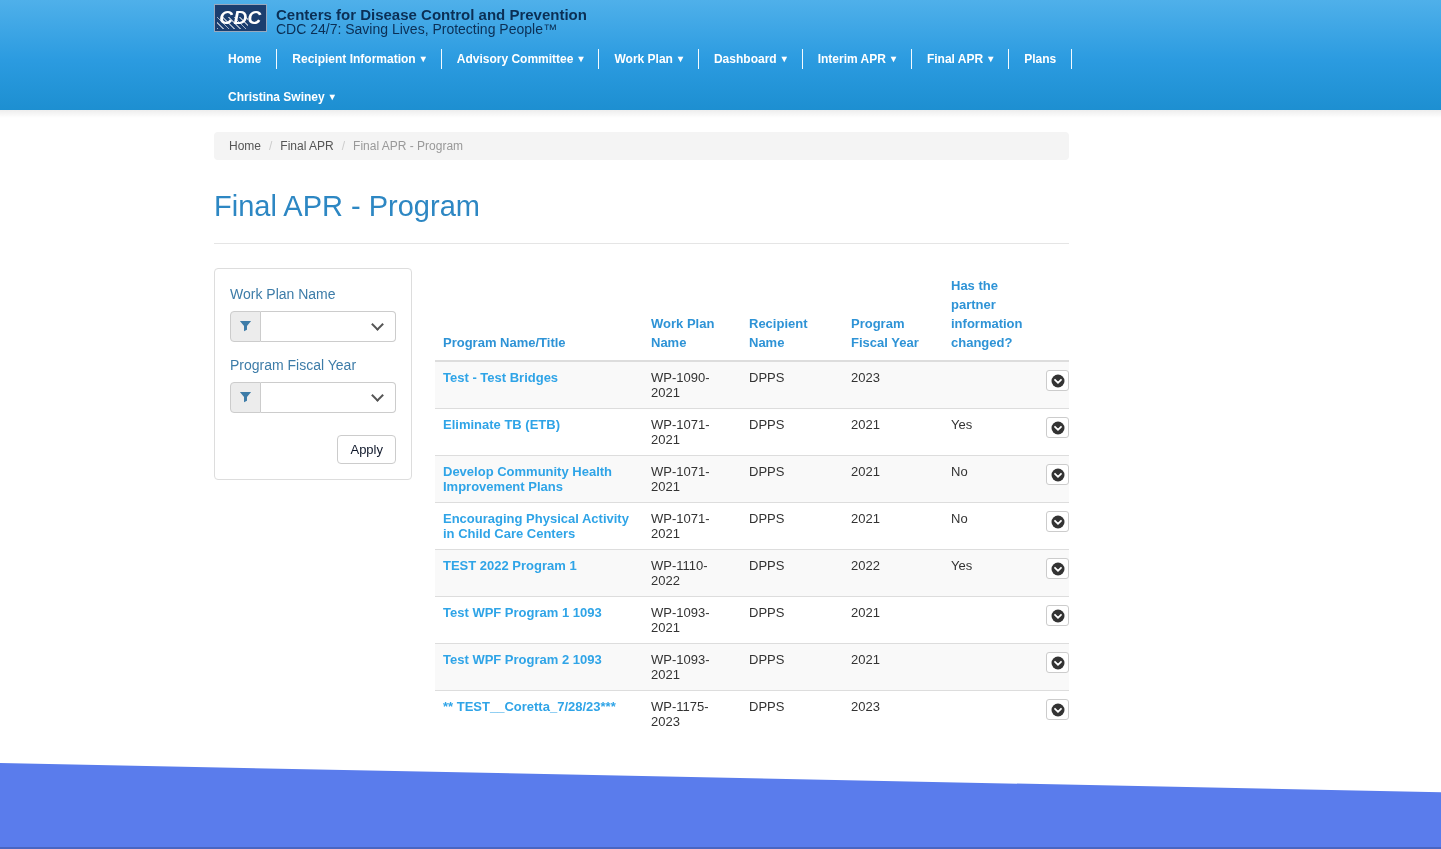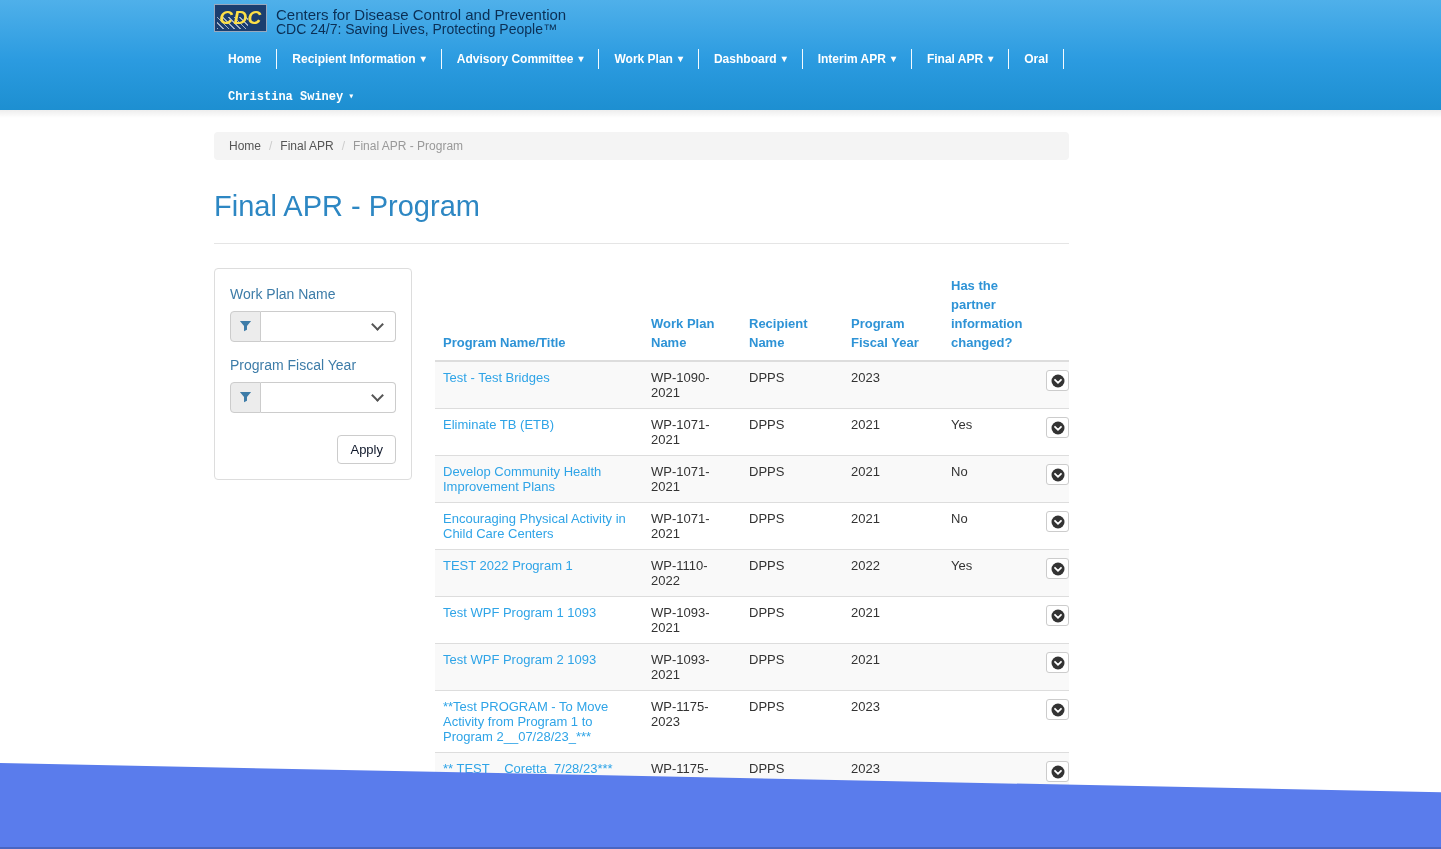--- a/index.html
+++ b/index.html
@@ -15,31 +15,31 @@
   .page{position:relative;width:1441px;height:849px;overflow:hidden;}
 
   
   header.site{height:110px;background:linear-gradient(180deg,var(--navbar-top) 0%,var(--navbar-mid) 55%,var(--navbar-bottom) 100%);}
   .hdr-shadow{height:8px;background:linear-gradient(180deg,rgba(0,0,0,.07),rgba(0,0,0,0));}
   .brand{display:flex;align-items:flex-start;gap:9px;padding:4px 0 0 214px;}
   .logo-box{position:relative;width:53px;height:28px;background:var(--brand-navy);
     border:1px solid rgba(255,255,255,.55);display:flex;align-items:center;justify-content:center;cursor:pointer;}
   .logo-hatch{position:absolute;left:2px;bottom:2px;width:60%;height:46%;
     background:repeating-linear-gradient(45deg,rgba(255,255,255,.6) 0 1px,transparent 1px 4px);}
-  .logo-text{position:relative;z-index:2;color:#fde047;font-weight:bold;font-size:19px;letter-spacing:0.5px;font-style:italic;}
-  .brand-title{color:var(--text-navy);font-size:15px;line-height:17px;padding-top:2px;}
+  .logo-text{position:relative;z-index:2;color:#ffffff;font-weight:bold;font-size:19px;letter-spacing:0.5px;font-style:italic;}
+  .brand-title{color:var(--text-navy);font-size:15px;line-height:17px;padding-top:2px;font-weight:bold;}
   .brand-tagline{color:var(--text-navy);font-size:14px;line-height:13px;}
 
   .nav-row{display:flex;align-items:center;margin-left:214px;margin-top:12px;height:22px;}
   .nav-item{display:flex;align-items:center;color:#fff;font-size:12px;font-weight:bold;
     padding:0 15px;cursor:pointer;white-space:nowrap;}
   .nav-item:first-child{padding-left:14px;}
   .caret{font-size:10px;margin-left:5px;line-height:1;}
   .nav-sep{width:1px;height:20px;background:rgba(255,255,255,.95);}
-  .user-row{margin-top:16px;font-family:Liberation Mono, monospace;}
+  .user-row{margin-top:16px;}
   .user-row .nav-item{padding-left:14px;}
 
   
   .container{width:855px;margin-left:214px;}
   .breadcrumb{margin-top:14px;background:var(--breadcrumb-bg);border-radius:4px;
     padding:7px 15px;font-size:12px;display:flex;gap:8px;align-items:center;}
   .crumb{color:#555;cursor:pointer;}
   .crumb-sep{color:#ccc;}
   .crumb-current{color:var(--muted);}
   h1.page-title{margin-top:30px;font-size:29px;font-weight:400;color:var(--title);}
@@ -62,21 +62,21 @@
     font-size:13px;color:#0f172a;cursor:pointer;font-family:inherit;}
 
   
   .table-wrap{margin-left:23px;flex:1;}
   table.data{border-collapse:collapse;width:634px;font-size:13px;table-layout:fixed;}
   table.data th{color:var(--th-link);font-weight:bold;text-align:left;vertical-align:bottom;
     padding:8px;border-bottom:2px solid var(--border);line-height:19px;cursor:pointer;}
   table.data td{padding:8px;border-top:1px solid var(--border);vertical-align:top;line-height:15px;}
   table.data tbody tr:first-child td{border-top:none;}
   table.data tbody tr:nth-child(odd){background:var(--stripe);}
-  td.cell-link{color:var(--link);cursor:pointer;}
+  td.cell-link{color:var(--link);cursor:pointer;font-weight:bold;}
   .row-actions-btn{width:23px;height:21px;border:1px solid #ccc;border-radius:3px;background:#fff;
     display:flex;align-items:center;justify-content:center;cursor:pointer;padding:0;}
 
   
   .footer-band{position:absolute;left:0;bottom:0;width:1441px;height:86px;background:var(--footer-blue);
     clip-path:polygon(0 0,100% 34%,100% 100%,0 100%);}
   .footer-band::after{content:"";position:absolute;left:0;bottom:0;width:100%;height:2px;background:rgba(0,0,0,.18);}
 </style>
 </head>
 <body>
@@ -125,21 +125,21 @@
     <span>Interim APR</span>
     <span class="caret">▾</span>
   </div>
         <div class="nav-sep"></div>
         <div class="nav-item">
     <span>Final APR</span>
     <span class="caret">▾</span>
   </div>
         <div class="nav-sep"></div>
         <div class="nav-item">
-    <span>Oral</span>
+    <span>Plans</span>
 
   </div>
         <div class="nav-sep"></div>
       </nav>
 
     <div class="nav-row user-row">
       <div class="nav-item">
         <span>Christina Swiney</span>
         <span class="caret">▾</span>
       </div>
@@ -314,49 +314,34 @@
     <td>
       <button class="row-actions-btn">
         <svg width="14" height="14" viewBox="0 0 14 14">
           <circle cx="7" cy="7" r="6.5" fill="#333333"></circle>
           <path d="M4 5.8 L7 8.8 L10 5.8" stroke="#ffffff" stroke-width="1.8" fill="none" stroke-linecap="round"></path>
         </svg>
       </button>
     </td>
   </tr>
               <tr>
-    <td class="cell-link">**Test PROGRAM - To Move Activity from Program 1 to Program 2__07/28/23_***</td>
+    <td class="cell-link">** TEST__Coretta_7/28/23***</td>
     <td>WP-1175-2023</td>
     <td>DPPS</td>
     <td>2023</td>
     <td></td>
     <td>
       <button class="row-actions-btn">
         <svg width="14" height="14" viewBox="0 0 14 14">
           <circle cx="7" cy="7" r="6.5" fill="#333333"></circle>
           <path d="M4 5.8 L7 8.8 L10 5.8" stroke="#ffffff" stroke-width="1.8" fill="none" stroke-linecap="round"></path>
         </svg>
       </button>
     </td>
   </tr>
-              <tr>
-    <td class="cell-link">** TEST__Coretta_7/28/23***</td>
-    <td>WP-1175-2023</td>
-    <td>DPPS</td>
-    <td>2023</td>
-    <td></td>
-    <td>
-      <button class="row-actions-btn">
-        <svg width="14" height="14" viewBox="0 0 14 14">
-          <circle cx="7" cy="7" r="6.5" fill="#333333"></circle>
-          <path d="M4 5.8 L7 8.8 L10 5.8" stroke="#ffffff" stroke-width="1.8" fill="none" stroke-linecap="round"></path>
-        </svg>
-      </button>
-    </td>
-  </tr>
             </tbody>
         </table>
 
       </div>
 
     </div>
   </div>
 
   <div class="footer-band"></div>
 </div>

